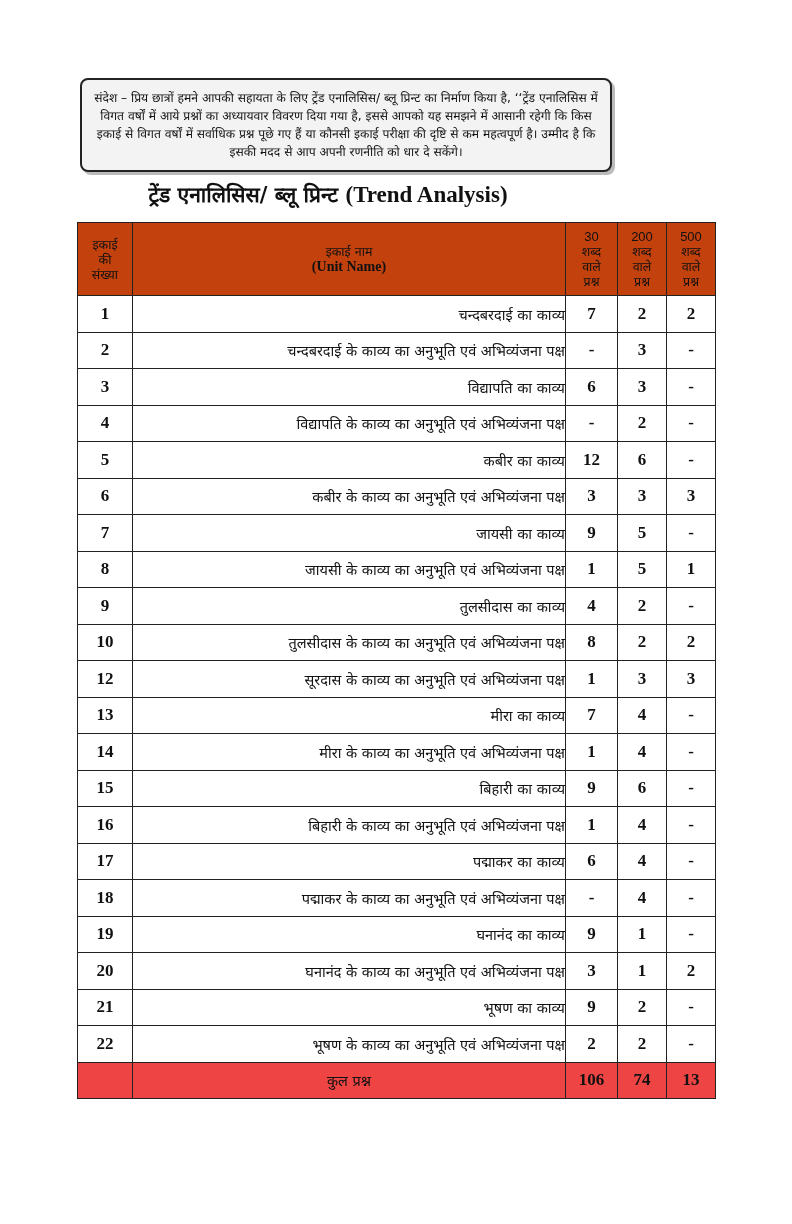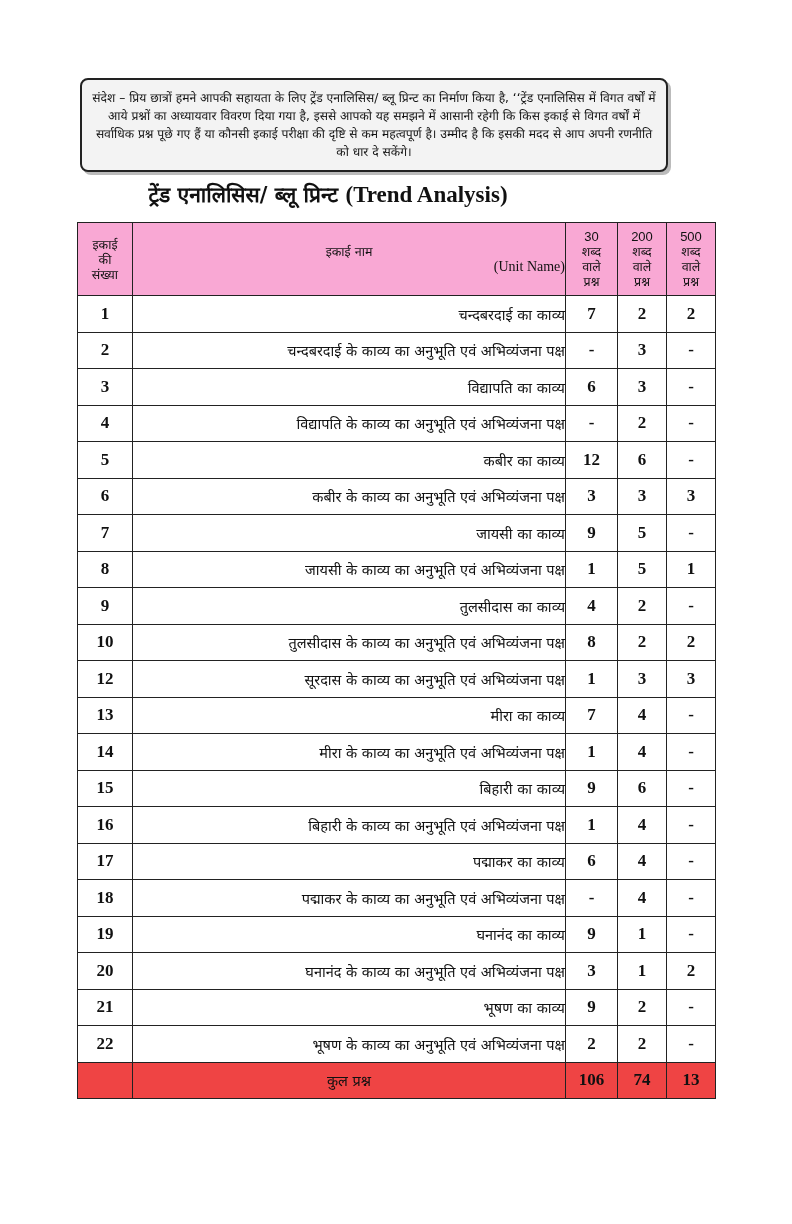--- a/index.html
+++ b/index.html
@@ -1,42 +1,42 @@
 <!DOCTYPE html>
 <html><head>
 <meta charset="utf-8">
 <style>
   html, body { margin: 0; padding: 0; background: #ffffff; }
   body { width: 792px; height: 1224px; position: relative; overflow: hidden;
          font-family: "DejaVu Sans", "Liberation Sans", sans-serif; color: #111; }
   .notice {
-    position: absolute; left: 80px; top: 78px; width: 588px; height: 94px;
+    position: absolute; left: 80px; top: 78px; width: 532px; height: 94px;
     box-sizing: border-box; border: 2px solid #222; border-radius: 8px;
     background: #f3f3f3; box-shadow: 3px 3px 0 #bbb;
     display: flex; align-items: center; justify-content: center;
     text-align: center; padding: 4px 10px;
     font-size: 12.2px; line-height: 18px; color: #111;
   }
   .title {
     position: absolute; left: 0; width: 656px; top: 180px; text-align: center;
     font-size: 21px; font-weight: bold; color: #111;
   }
   .title .en { font-family: "Liberation Serif", "DejaVu Serif", serif; font-size: 23px; }
   table.trend {
     position: absolute; left: 77px; top: 222px; width: 638px;
     border-collapse: collapse; table-layout: fixed;
   }
   table.trend td, table.trend th {
     border: 1.5px solid #222; padding: 0; vertical-align: middle;
   }
   table.trend th {
-    background: #f9a8d4; font-weight: normal; font-size: 12.5px; line-height: 15px;
+    background: #c2410c; font-weight: normal; font-size: 12.5px; line-height: 15px;
     height: 72px; text-align: center;
   }
-  table.trend th .en { font-family: "Liberation Serif", serif; font-weight: normal; font-size: 14px; text-align: right; }
+  table.trend th .en { font-family: "Liberation Serif", serif; font-weight: bold; font-size: 14px; }
   table.trend th .num { font-family: "Liberation Sans", sans-serif; font-weight: normal; font-size: 13px; }
   table.trend td { height: 35.5px; }
   td.sn { text-align: center; font-family: "Liberation Serif", serif; font-weight: bold; font-size: 17px; }
   td.name { text-align: right; padding-left: 12px; font-size: 14.5px; white-space: nowrap; }
   td.val { text-align: center; font-family: "Liberation Serif", serif; font-weight: bold; font-size: 17px; }
   tr.total td { background: #ef4444; }
   tr.total td.name { text-align: center; padding-left: 0; }
 </style>
 </head>
 <body>

